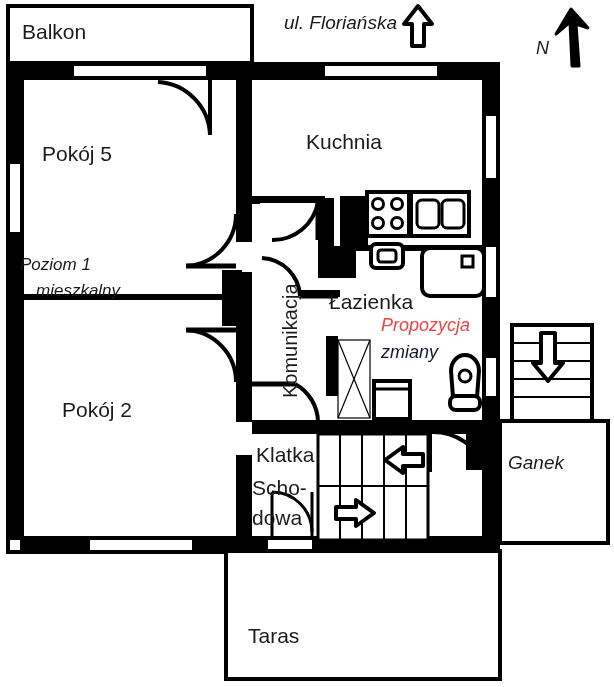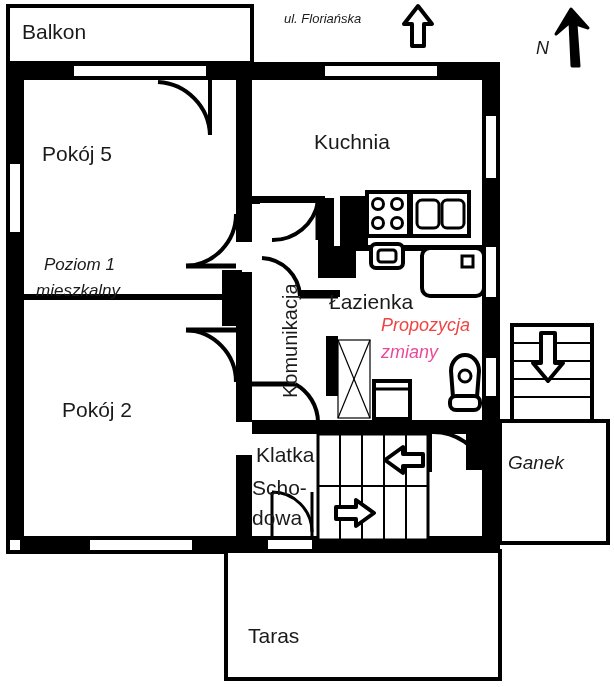--- a/index.html
+++ b/index.html
@@ -224,35 +224,35 @@
   </g>
 
 </svg>
 
 <div class="lbl lbl-room" style="left:22px; top:20px;">Balkon</div>
 
 <div class="lbl lbl-room" style="left:42px; top:142px;">Pokój 5</div>
 
 <div class="lbl lbl-room" style="left:62px; top:398px;">Pokój 2</div>
 
-<div class="lbl lbl-room" style="left:314px; top:130px;">Kuchnia</div>
+<div class="lbl lbl-room" style="left:306px; top:130px;">Kuchnia</div>
 
 <div class="lbl lbl-room" style="left:329px; top:290px;">Łazienka</div>
 
 <div class="lbl lbl-vert" style="left:279px; top:398px;">Komunikacja</div>
 
 <div class="lbl lbl-small" style="left:256px; top:443px;">Klatka</div>
 <div class="lbl lbl-small" style="left:252px; top:476px;text-align:right;">Scho-</div>
 <div class="lbl lbl-small" style="left:252px; top:506px;">dowa</div>
 
 <div class="lbl lbl-italic" style="left:508px; top:452px; font-size:19px;">Ganek</div>
 
 <div class="lbl lbl-room" style="left:248px; top:624px;">Taras</div>
 
-<div class="lbl lbl-italic" style="left:44px; top:255px;">Poziom 1</div>
+<div class="lbl lbl-italic" style="left:20px; top:255px;">Poziom 1</div>
 <div class="lbl lbl-italic" style="left:36px; top:281px;text-align:right;">mieszkalny</div>
 
 <div class="lbl lbl-red" style="left:381px; top:315px; color:#ef4444;">Propozycja</div>
-<div class="lbl lbl-red" style="left:381px; top:342px; color:#ec4899;">zmiany</div>
-
-<div class="lbl lbl-italic" style="left:284px; top:12px; font-size:13px;">ul. Floriańska</div>
+<div class="lbl lbl-red" style="left:381px; top:342px; color:#0f172a;">zmiany</div>
+
+<div class="lbl lbl-italic" style="left:284px; top:12px; font-size:19px;">ul. Floriańska</div>
 
 <div class="lbl lbl-n" style="left:536px; top:38px;">N</div>
 
 </body></html>

